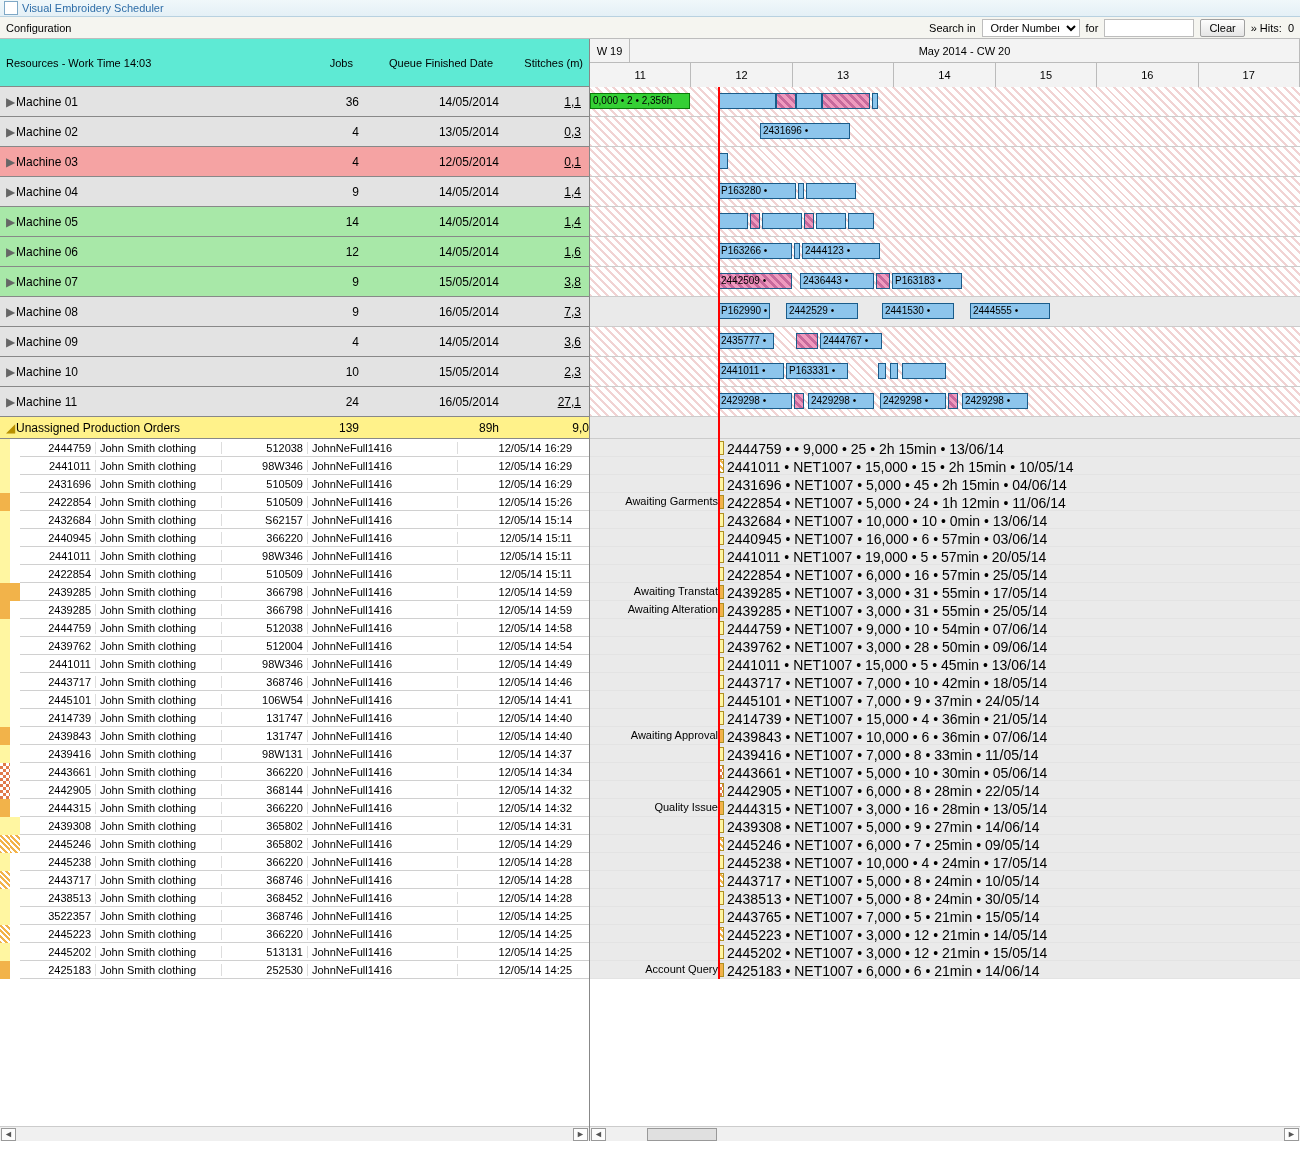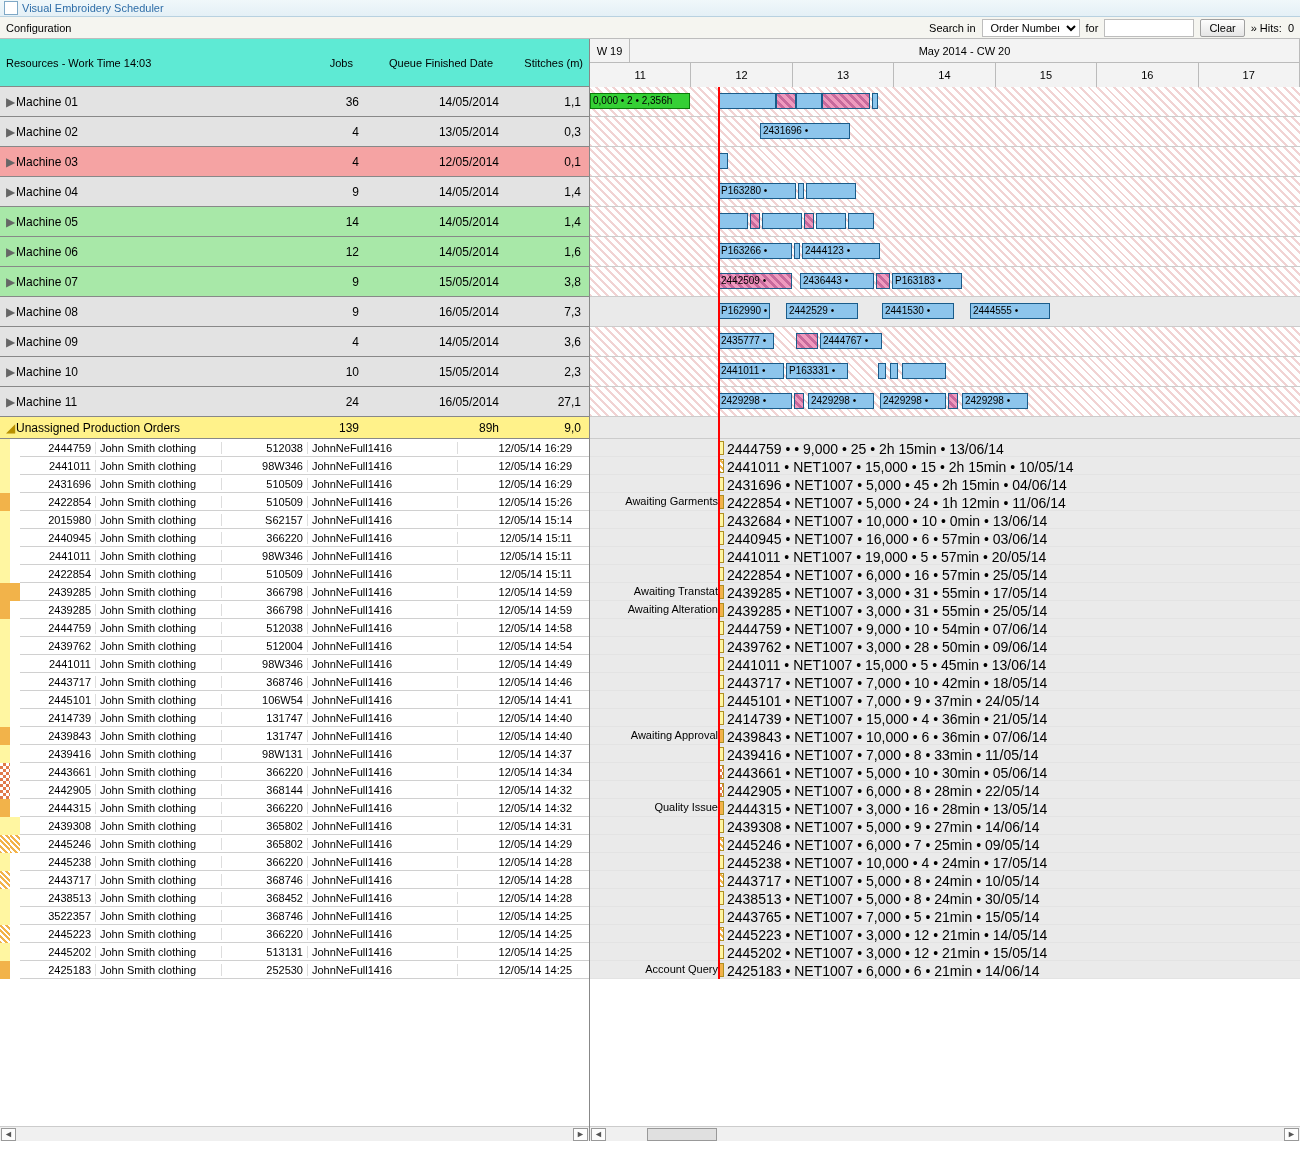--- a/index.html
+++ b/index.html
@@ -32,29 +32,29 @@
 
 
 .machine-row { height: 30px; border-bottom: 1px solid #888; display: flex; align-items: center; font-size: 12px; }
 .machine-row .tri { width: 12px; text-align: center; color: #666; padding-left: 6px; }
 .machine-row.grey { background: #e3e3e3; }
 .machine-row.green { background: #a8e8a8; }
 .machine-row.red { background: #f5a3a3; }
 .machine-row .name { flex: 1; padding-left: 4px; }
 .machine-row .jobs { width: 70px; text-align: right; }
 .machine-row .queue { width: 140px; text-align: right; }
-.machine-row .stitch { width: 90px; text-align: right; padding-right: 8px; }
+.machine-row .stitch { width: 90px; text-align: right; padding-right: 8px; text-decoration: underline; }
 
 
 .unassigned-header { height: 22px; background: #fff28a; border-bottom: 1px solid #888; display: flex; align-items: center; font-size: 12px; }
 .unassigned-header .tri { width: 12px; padding-left: 6px; color: #b89000; }
 .unassigned-header .name { flex: 1; padding-left: 4px; }
 .unassigned-header .jobs { width: 70px; text-align: right; }
 .unassigned-header .queue { width: 140px; text-align: right; }
-.unassigned-header .stitch { width: 90px; text-align: right; padding-right: 8px; }
+.unassigned-header .stitch { width: 90px; text-align: right; }
 
 
 .orders { flex: 1; overflow: hidden; }
 .order-row { height: 18px; border-bottom: 1px solid #d0d0d0; display: flex; align-items: center; background: #fff; font-size: 11px; }
 .order-row .swatch { width: 10px; height: 18px; }
 .order-row .swatch2 { width: 10px; height: 18px; }
 .order-row .oid   { width: 76px; text-align: right; padding-right: 4px; border-right: 1px solid #ddd; }
 .order-row .cust  { width: 126px; padding: 0 4px; border-right: 1px solid #ddd; }
 .order-row .code  { width: 86px; text-align: right; padding-right: 4px; border-right: 1px solid #ddd; }
 .order-row .tmpl  { width: 150px; padding: 0 4px; border-right: 1px solid #ddd; }
@@ -242,21 +242,21 @@
           <span class="swatch2 sw-none"></span>
           <span class="oid">2422854</span>
           <span class="cust">John Smith clothing</span>
           <span class="code">510509</span>
           <span class="tmpl">JohnNeFull1416</span>
           <span class="ts">12/05/14 15:26</span>
         </div>
         <div class="order-row">
           <span class="swatch sw-yellow"></span>
           <span class="swatch2 sw-none"></span>
-          <span class="oid">2015980</span>
+          <span class="oid">2432684</span>
           <span class="cust">John Smith clothing</span>
           <span class="code">S62157</span>
           <span class="tmpl">JohnNeFull1416</span>
           <span class="ts">12/05/14 15:14</span>
         </div>
         <div class="order-row">
           <span class="swatch sw-yellow"></span>
           <span class="swatch2 sw-none"></span>
           <span class="oid">2440945</span>
           <span class="cust">John Smith clothing</span>

